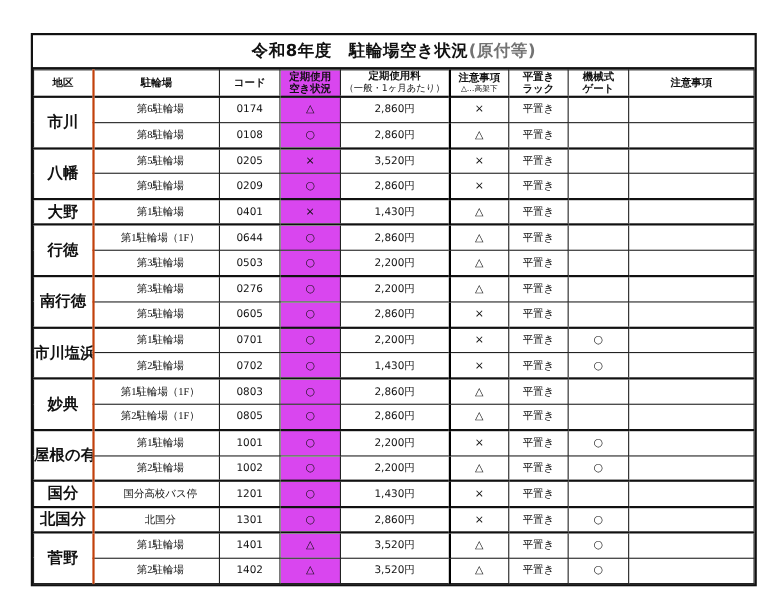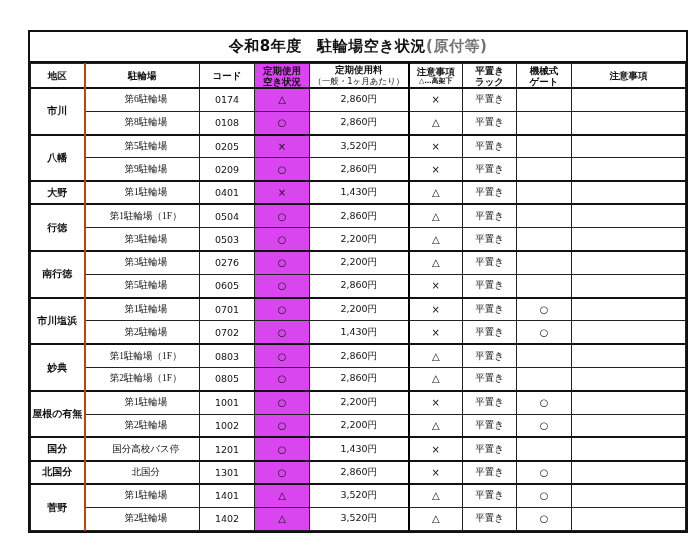--- a/index.html
+++ b/index.html
@@ -22,25 +22,25 @@
   .title-accent { color: #737373; }
   table {
     border-collapse: collapse; width: 100%; table-layout: fixed;
   }
   th, td {
     border: 1px solid #222; box-sizing: border-box;
     font-size: 9.5px; padding: 0; text-align: center; vertical-align: middle;
     overflow: hidden; white-space: nowrap;
   }
   thead th { height: 24px; font-weight: bold; line-height: 11px; }
-  thead th .sub { font-size: 7px; font-weight: bold; display: block; line-height: 9px; }
+  thead th .sub { font-size: 7px; font-weight: normal; display: block; line-height: 9px; }
   tbody td { height: 23.3px; }
   td.name { text-align: center; padding-left: 7px; font-family: Liberation Serif, serif; }
   td.status, th.status { background: #d946ef; }
-  td.district { font-weight: bold; font-size: 10px; }
+  td.district { font-weight: bold; font-size: 14px; }
   tr.group-start td { border-top: 2px solid #111; }
   col.c-district { width: 54px; }
   col.c-name { width: 115px; }
   col.c-code { width: 55px; }
   col.c-status { width: 55px; }
   col.c-price { width: 99px; }
   col.c-roof { width: 54px; }
   col.c-flat { width: 54px; }
   col.c-gate { width: 55px; }
   col.c-notes { width: auto; }
@@ -146,21 +146,21 @@
           <td class="status sym">×</td>
           <td class="price">1,430円</td>
           <td class="roof sym">△</td>
           <td class="flat">平置き</td>
           <td class="gate sym"></td>
           <td class="notes"></td>
         </tr>
         <tr class="group-start">
           <td class="district" rowspan="2">行徳</td>
           <td class="name">第1駐輪場（1F）</td>
-          <td class="code">0504</td>
+          <td class="code">0644</td>
           <td class="status sym">○</td>
           <td class="price">2,860円</td>
           <td class="roof sym">△</td>
           <td class="flat">平置き</td>
           <td class="gate sym"></td>
           <td class="notes"></td>
         </tr>
         <tr>
           <td class="name">第3駐輪場</td>
           <td class="code">0503</td>

